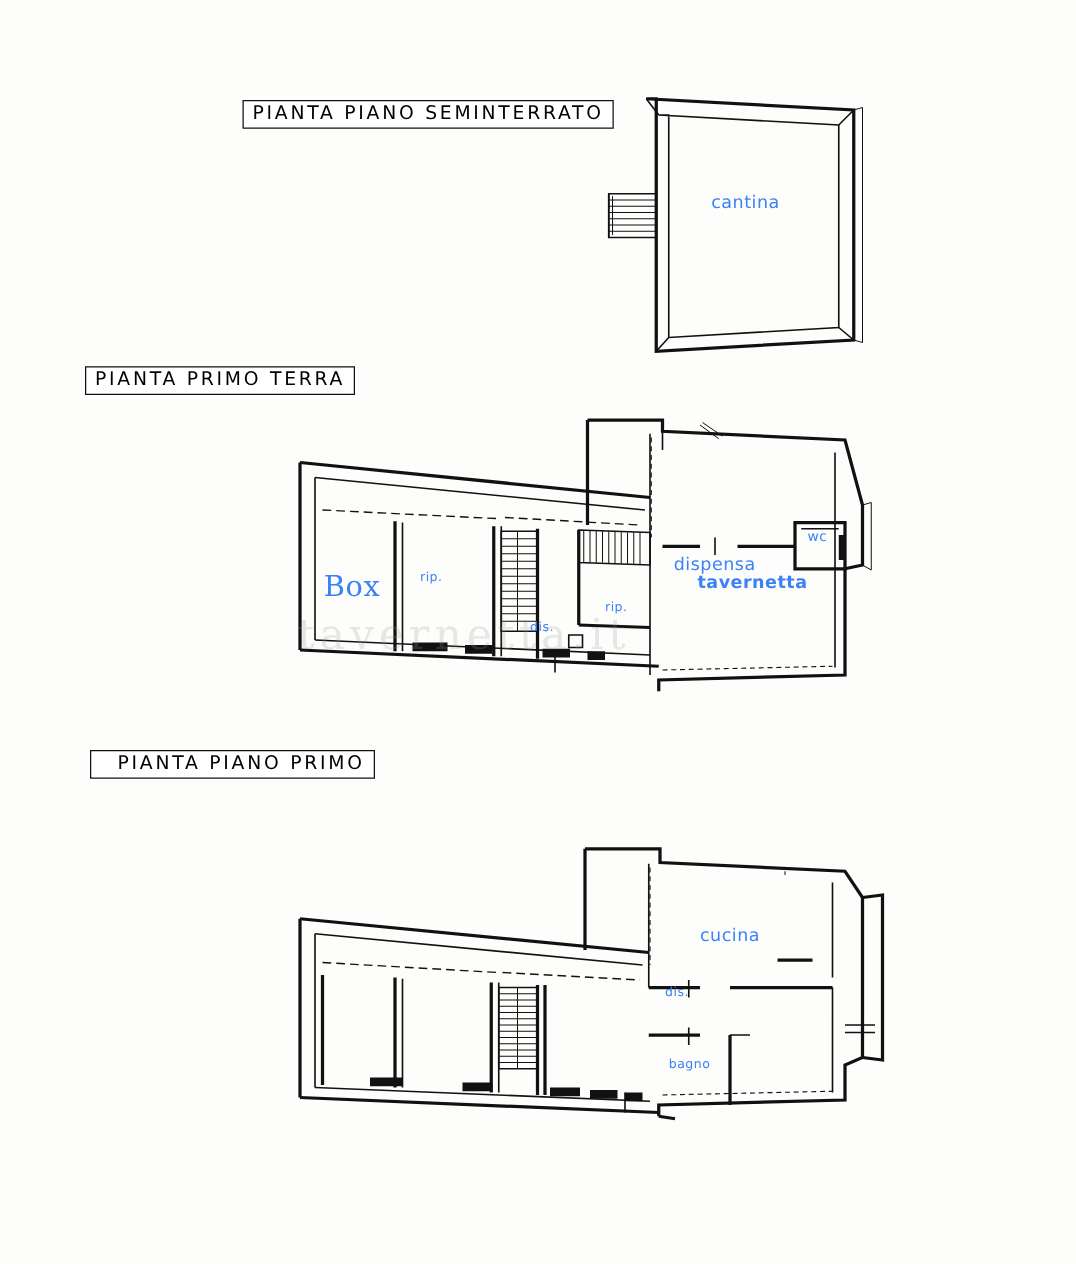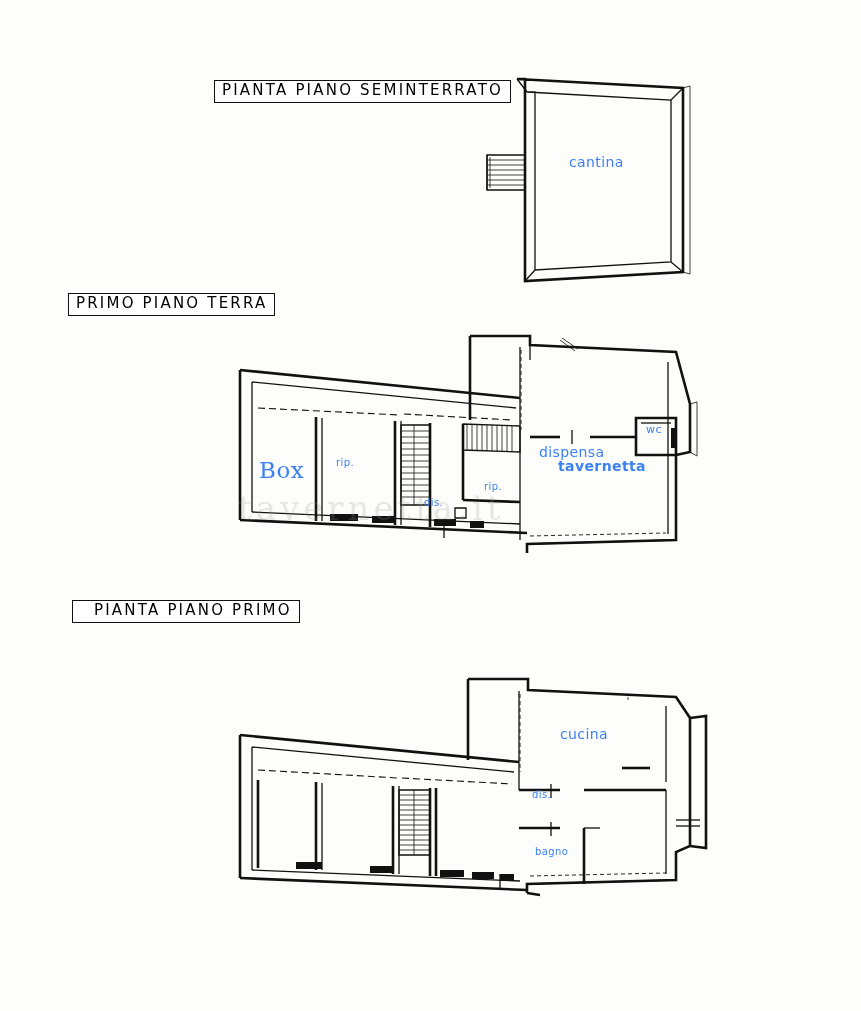--- a/index.html
+++ b/index.html
@@ -36,21 +36,21 @@
   }
   .floor-title::after {
     content: "";
     position: absolute;
     left: 2px;
     right: -3px;
     bottom: -4px;
     height: 1.5px;
     background: transparent;
   }
-  .title-basement { left: 194px; top: 80px; margin-left: 20px; }
+  .title-basement { left: 194px; top: 80px; }
   .title-ground   { left: 68px;  top: 293px; }
   .title-first    { left: 72px;  top: 600px; padding-left: 21px; }
 
   .room-label {
     position: absolute;
     font-family: "DejaVu Sans", sans-serif;
     font-size: 14px;
     letter-spacing: 0.4px;
     white-space: nowrap;
     color: #3b82f6;
@@ -92,21 +92,21 @@
     white-space: nowrap;
     user-select: none;
   }
 </style>
 </head>
 <body>
 
 <div id="sheet">
 
   <div class="floor-title title-basement">PIANTA PIANO SEMINTERRATO</div>
-  <div class="floor-title title-ground">PRIMO PIANO TERRA</div>
+  <div class="floor-title title-ground">PIANTA PRIMO TERRA</div>
   <div class="floor-title title-first">PIANTA PIANO PRIMO</div>
 
   <svg class="plan" viewBox="0 0 861 1011">
 
     <g>
 
       <path class="wall" d="M517 79 L683 88 L683 272 L525 281 L525 79 Z"></path>
       <path class="wall-thin" d="M527 92 L671 100 L671 262 L535 270 L535 92 Z"></path>
 
       <path class="wall-thin" d="M517 79 L527 92"></path>
@@ -291,18 +291,18 @@
   <div class="room-label" style="left:569px; top:154px;">cantina</div>
 
   <div class="room-label box" style="left:259px; top:457px;">Box</div>
   <div class="room-label small" style="left:336px; top:457px;">rip.</div>
   <div class="room-label small" style="left:424px; top:497px;">dis.</div>
   <div class="room-label small" style="left:484px; top:481px;">rip.</div>
   <div class="room-label" style="left:539px; top:396px;margin-top:48px;">dispensa</div>
   <div class="room-label tiny" style="left:646px; top:423px;">wc</div>
   <div class="room-label" style="left:558px; top:458px;font-weight:bold;">tavernetta</div>
 
-  <div class="room-label" style="left:560px; top:726px;">cucina</div>
+  <div class="room-label" style="left:560px; top:741px;">cucina</div>
   <div class="room-label small" style="left:532px; top:789px;">dis.</div>
   <div class="room-label small" style="left:535px; top:846px;">bagno</div>
 
   <div class="watermark">tavernetta.it</div>
 </div>
 
 </body></html>

